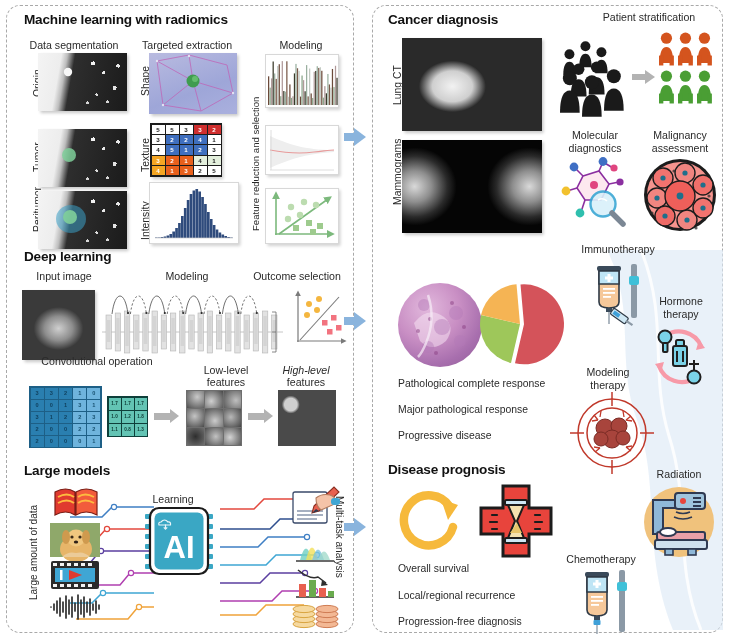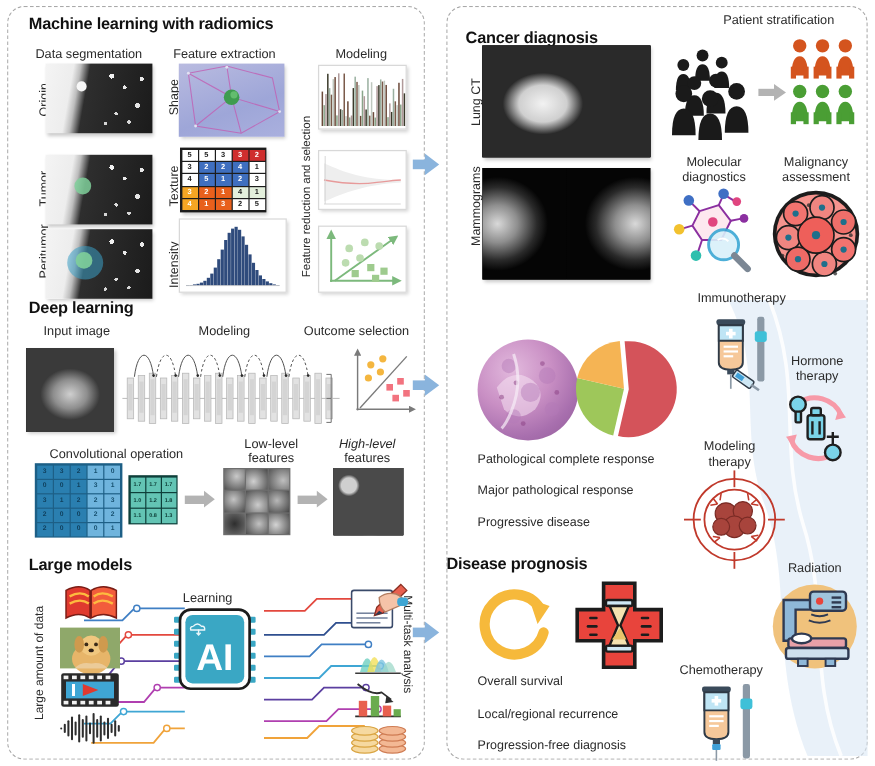--- a/index.html
+++ b/index.html
@@ -95,21 +95,21 @@
 </head>
 <body>
 
 <div class="stage">
 
   <div class="panel" id="panel-left"></div>
 
   <div class="sec-title" style="left:24px;top:12px;">Machine learning with radiomics</div>
 
   <div class="col-title" style="left:21px;top:39px;width:106px;">Data segmentation</div>
-  <div class="col-title" style="left:133px;top:39px;width:108px;">Feature extraction</div>
+  <div class="col-title" style="left:133px;top:39px;width:108px;">Targeted extraction</div>
   <div class="col-title" style="left:258px;top:39px;width:86px;">Modeling</div>
 
   <div class="side-title rot-ccw" style="left:32px;top:97px;">Origin</div>
   <div class="side-title rot-ccw" style="left:32px;top:172px;">Tumor</div>
   <div class="side-title rot-ccw" style="left:32px;top:232px;">Peritumor</div>
 
   <div class="imbox seg-img" style="left:38px;top:53px;width:89px;height:58px;">
     <svg width="89" height="58" viewBox="0 0 89 58">
         <circle cx="30" cy="19" r="4.2" fill="#f7f7f7"></circle>
       </svg>
@@ -388,21 +388,21 @@
         </g>
       <g fill="#f2737f">
           <rect x="33" y="32" width="5.5" height="5.5"></rect>
           <rect x="42" y="27" width="5.5" height="5.5"></rect>
          <rect x="38" y="41" width="5.5" height="5.5"></rect>
           <rect x="47" y="37" width="5.5" height="5.5"></rect>
         </g>
     </svg>
   </div>
 
-  <div class="col-title" style="left:22px;top:355px;width:150px;margin-top:18px;">Convolutional operation</div>
+  <div class="col-title" style="left:22px;top:355px;width:150px;">Convolutional operation</div>
   <div class="col-title" style="left:190px;top:364px;width:72px;">Low-level</div>
   <div class="col-title" style="left:190px;top:376px;width:72px;">features</div>
   <div class="col-title" style="left:268px;top:364px;width:76px;font-style:italic;">High-level</div>
   <div class="col-title" style="left:268px;top:376px;width:76px;">features</div>
 
   <div class="cgrid" id="conv-input-grid" style="left:29px;top:386px;width:73px;height:62px;
        grid-template-columns:repeat(5,1fr);grid-template-rows:repeat(5,1fr);">
       <div class="ccell" style="background: rgb(42, 127, 176); color: rgb(15, 63, 92);">3</div>
       <div class="ccell" style="background: rgb(42, 127, 176); color: rgb(15, 63, 92);">3</div>
       <div class="ccell" style="background: rgb(42, 127, 176); color: rgb(15, 63, 92);">2</div>
@@ -662,21 +662,21 @@
 
   <div class="panel" id="panel-right"></div>
 
   <div class="abs" style="left:545px;top:250px;width:178px;height:380px;pointer-events:none;">
     <svg width="178" height="380" viewBox="0 0 178 380">
       <path d="M62 0 C92 60 70 110 92 170 C116 236 96 300 128 380 L178 380 L178 0 Z" fill="#dbe9f6" opacity=".62"></path>
       <path d="M96 0 C124 70 104 120 124 186 C146 254 128 312 156 380" stroke="#ffffff" stroke-width="3" fill="none" opacity=".85"></path>
     </svg>
   </div>
 
-  <div class="sec-title" style="left:388px;top:24px;">Cancer diagnosis</div>
+  <div class="sec-title" style="left:388px;top:12px;">Cancer diagnosis</div>
 
   <div class="side-title rot-ccw" style="left:392px;top:105px;">Lung CT</div>
   <div class="side-title rot-ccw" style="left:392px;top:205px;">Mammograms</div>
 
   <div class="imbox ct-lung" style="left:402px;top:38px;width:140px;height:93px;"></div>
   <div class="imbox" style="left:402px;top:140px;width:140px;height:93px;background:#020202;">
     <div class="abs mammo" style="left:0;top:0;width:70px;height:93px;"></div>
     <div class="abs mammo r" style="left:70px;top:0;width:70px;height:93px;"></div>
   </div>
 
@@ -941,21 +941,21 @@
       </g>
       <g stroke="#c0392b" stroke-width="1.3" fill="none">
         <path d="M28 28 l-4 -5 M28 28 l-6 1 M30 25 l1 -6"></path>
         <path d="M56 28 l5 -4 M56 28 l6 1 M54 25 l-1 -6"></path>
         <path d="M30 56 l-5 4 M30 56 l-6 -1"></path>
         <path d="M56 55 l5 4 M56 55 l6 -1"></path>
       </g>
     </svg>
   </div>
 
-  <div class="sec-title" style="left:372px;top:462px;">Disease prognosis</div>
+  <div class="sec-title" style="left:388px;top:462px;">Disease prognosis</div>
 
   <div class="abs" style="left:398px;top:487px;width:68px;height:68px;">
     <svg width="68" height="68" viewBox="0 0 68 68">
       <path d="M52 20 A25 25 0 1 0 55 40" stroke="#f6b93b" stroke-width="8.5" fill="none" stroke-linecap="round"></path>
       <path d="M43 12 L60 18 L50 33 Z" fill="#f6b93b"></path>
     </svg>
   </div>
 
   <div class="abs" style="left:477px;top:482px;width:78px;height:78px;">
     <svg width="78" height="78" viewBox="0 0 78 78">

